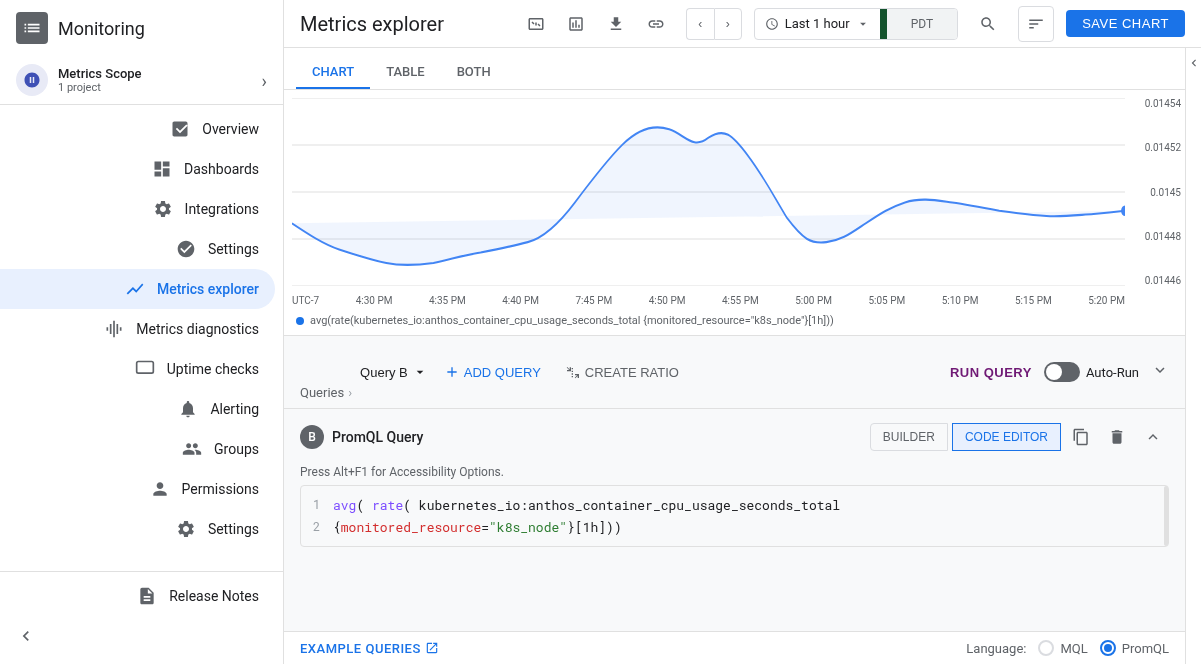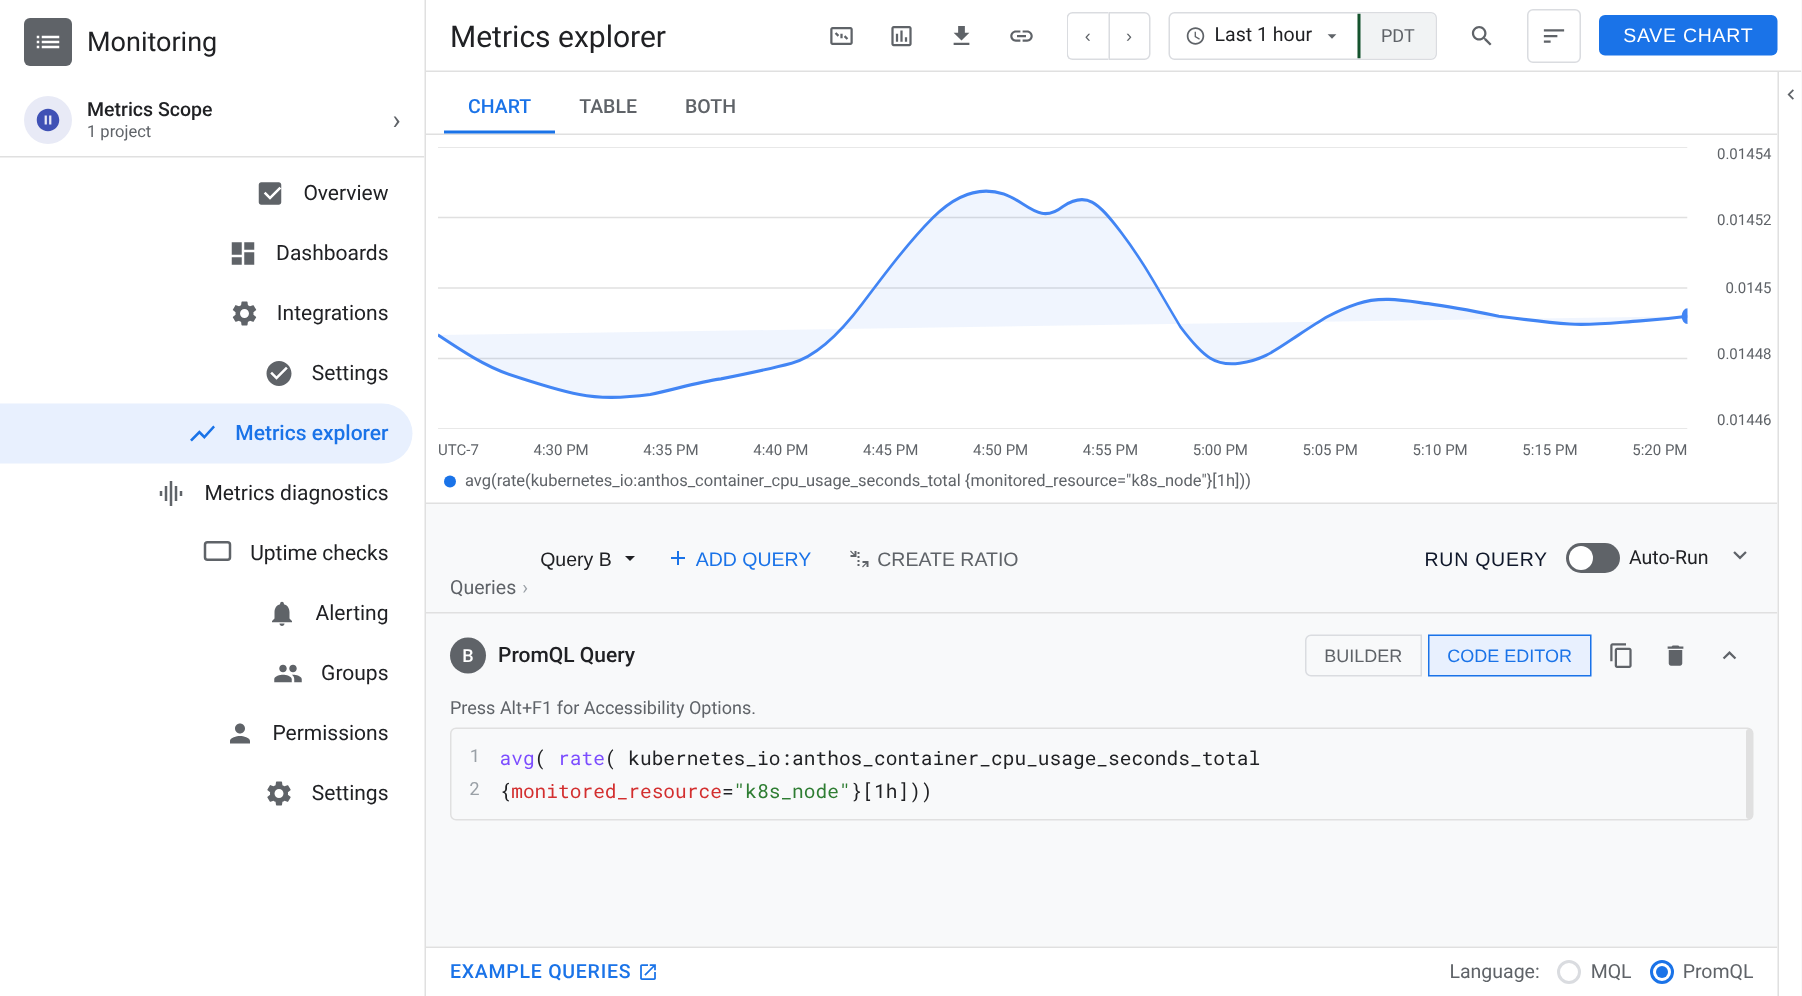--- a/index.html
+++ b/index.html
@@ -32,21 +32,21 @@
     .collapse-btn { display: flex; align-items: center; padding: 10px 16px; gap: 12px; cursor: pointer; color: #5f6368; font-size: 13px; }
 
     
     .main { flex: 1; display: flex; flex-direction: column; overflow: hidden; }
     .topbar { display: flex; align-items: center; padding: 0 16px; height: 48px; background: #fff; border-bottom: 1px solid #e0e0e0; gap: 12px; flex-shrink: 0; }
     .page-title { font-size: 20px; font-weight: 400; color: #202124; flex: 1; }
     .topbar-icons { display: flex; align-items: center; gap: 4px; }
     .icon-btn { width: 36px; height: 36px; border: none; background: none; cursor: pointer; display: flex; align-items: center; justify-content: center; border-radius: 50%; color: #5f6368; }
     .time-selector { display: flex; align-items: center; gap: 0; border: 1px solid #dadce0; border-radius: 4px; overflow: hidden; height: 32px; }
     .time-label { display: flex; align-items: center; padding: 0 10px; gap: 6px; font-size: 13px; color: #202124; cursor: pointer; }
-    .tz-badge { background: #f1f3f4; padding: 2px 14px; font-size: 12px; color: #5f6368; border-left: 2px solid #14532d; height: 100%; display: flex; align-items: center; }
+    .tz-badge { background: #f1f3f4; padding: 2px 24px; font-size: 12px; color: #5f6368; border-left: 7px solid #14532d; height: 100%; display: flex; align-items: center; }
     .nav-arrows { display: flex; }
     .nav-arrow { width: 28px; height: 32px; border: 1px solid #dadce0; background: none; cursor: pointer; display: flex; align-items: center; justify-content: center; color: #5f6368; font-size: 12px; }
     .nav-arrow:first-child { border-radius: 4px 0 0 4px; border-right: none; }
     .nav-arrow:last-child { border-radius: 0 4px 4px 0; }
     .save-btn { background: #1a73e8; color: #fff; border: none; border-radius: 4px; padding: 6px 16px; font-size: 13px; font-weight: 500; cursor: pointer; letter-spacing: 0.5px; }
     .filter-icon-btn { width: 36px; height: 36px; border: 1px solid #dadce0; background: none; cursor: pointer; display: flex; align-items: center; justify-content: center; border-radius: 4px; color: #5f6368; }
     .chart-container { background: #fff; border-bottom: 1px solid #e0e0e0; }
     .chart-tabs { display: flex; align-items: center; padding: 8px 12px 0; gap: 0; border-bottom: 1px solid #e0e0e0; }
     .chart-tab { padding: 8px 16px; font-size: 13px; font-weight: 500; cursor: pointer; color: #5f6368; border-bottom: 2px solid transparent; }
     .chart-tab.active { color: #1a73e8; border-bottom: 2px solid #1a73e8; }
@@ -55,21 +55,21 @@
 
     .chart-legend { display: flex; align-items: center; gap: 6px; padding: 4px 12px 8px; font-size: 11px; color: #5f6368; }
     .legend-dot { width: 8px; height: 8px; border-radius: 50%; background: #1a73e8; flex-shrink: 0; }
     .query-toolbar { display: flex; align-items: center; padding: 8px 16px; gap: 8px; border-bottom: 1px solid #e0e0e0; }
     .breadcrumb { display: flex; align-items: center; gap: 4px; font-size: 13px; color: #5f6368; margin-top: 41px; }
     .breadcrumb-sep { color: #9aa0a6; }
     .query-dropdown { display: flex; align-items: center; gap: 4px; font-size: 13px; color: #202124; cursor: pointer; background: none; border: none; font-weight: 500; }
     .add-query-btn { display: flex; align-items: center; gap: 4px; color: #1a73e8; font-size: 13px; font-weight: 500; cursor: pointer; border: none; background: none; padding: 6px 8px; }
     .create-ratio-btn { display: flex; align-items: center; gap: 4px; color: #5f6368; font-size: 13px; cursor: pointer; border: none; background: none; padding: 6px 8px; }
     .query-toolbar-right { margin-left: auto; display: flex; align-items: center; gap: 12px; }
-    .run-query-btn { font-size: 13px; font-weight: 400; color: #0f172a; cursor: pointer; border: none; background: none; letter-spacing: 0.5px; }
+    .run-query-btn { font-size: 13px; font-weight: 700; color: #701a75; cursor: pointer; border: none; background: none; letter-spacing: 0.5px; }
     .auto-run-toggle { display: flex; align-items: center; gap: 6px; font-size: 13px; color: #202124; }
     .toggle { width: 36px; height: 20px; background: #5f6368; border-radius: 10px; position: relative; cursor: pointer; }
     .toggle-knob { width: 16px; height: 16px; background: #fff; border-radius: 50%; position: absolute; top: 2px; left: 2px; }
     .expand-btn { cursor: pointer; color: #5f6368; border: none; background: none; font-size: 16px; }
 
     
     .promql-editor { padding: 0 16px 16px; flex: 1; overflow: hidden; }
     .editor-header { display: flex; align-items: center; padding: 12px 0 8px; gap: 8px; }
     .editor-badge { width: 24px; height: 24px; background: #5f6368; color: #fff; border-radius: 50%; display: flex; align-items: center; justify-content: center; font-size: 12px; font-weight: 500; flex-shrink: 0; }
     .editor-title { font-size: 14px; font-weight: 500; color: #202124; flex: 1; }
@@ -220,20 +220,36 @@
     <div class="nav-item">
       <span class="nav-icon">
         <svg width="20" height="20" viewBox="0 0 24 24" fill="currentColor">
             <path d="M19.14 12.94c.04-.3.06-.61.06-.94 0-.32-.02-.64-.07-.94l2.03-1.58c.18-.14.23-.41.12-.61l-1.92-3.32c-.12-.22-.37-.29-.59-.22l-2.39.96c-.5-.38-1.03-.7-1.62-.94l-.36-2.54c-.04-.24-.24-.41-.48-.41h-3.84c-.24 0-.43.17-.47.41l-.36 2.54c-.59.24-1.13.57-1.62.94l-2.39-.96c-.22-.08-.47 0-.59.22L2.74 8.87c-.12.21-.08.47.12.61l2.03 1.58c-.05.3-.09.63-.09.94s.02.64.07.94l-2.03 1.58c-.18.14-.23.41-.12.61l1.92 3.32c.12.22.37.29.59.22l2.39-.96c.5.38 1.03.7 1.62.94l.36 2.54c.05.24.24.41.48.41h3.84c.24 0 .44-.17.47-.41l.36-2.54c.59-.24 1.13-.56 1.62-.94l2.39.96c.22.08.47 0 .59-.22l1.92-3.32c.12-.22.07-.47-.12-.61l-2.01-1.58zM12 15.6c-1.98 0-3.6-1.62-3.6-3.6s1.62-3.6 3.6-3.6 3.6 1.62 3.6 3.6-1.62 3.6-3.6 3.6z"></path>
           </svg>
       </span>
       <span class="nav-label">Settings</span>
     </div>
   </div>
 
+  <div class="sidebar-bottom">
+    <div class="divider"></div>
+    <div class="nav-item">
+      <span class="nav-icon">
+        <svg width="20" height="20" viewBox="0 0 24 24" fill="currentColor">
+            <path d="M14 2H6c-1.1 0-2 .9-2 2v16c0 1.1.89 2 1.99 2H18c1.1 0 2-.9 2-2V8l-6-6zm2 16H8v-2h8v2zm0-4H8v-2h8v2zm-3-5V3.5L18.5 9H13z"></path>
+          </svg>
+      </span>
+      <span class="nav-label">Release Notes</span>
+    </div>
+    <div class="collapse-btn">
+      <svg width="20" height="20" viewBox="0 0 24 24" fill="#5f6368">
+          <path d="M15.41 16.59L10.83 12l4.58-4.59L14 6l-6 6 6 6 1.41-1.41z"></path>
+        </svg>
+    </div>
+  </div>
 </div>
 
 <div class="main">
 
   <div class="topbar">
     <span class="page-title">Metrics explorer</span>
     <div class="topbar-icons">
 
       <button class="icon-btn">
         <svg width="18" height="18" viewBox="0 0 24 24" fill="#5f6368">
@@ -330,21 +346,21 @@
             <path d="M0,120 C20,130 40,140 60,145 C80,150 100,155 120,158 C140,161 160,160 180,158 C200,155 220,150 240,148 C260,145 280,142 300,138 C320,134 340,120 360,100 C380,80 400,60 420,45 C440,30 460,25 480,30 C500,35 510,50 530,38 C550,28 560,35 580,55 C600,75 610,90 630,115 C650,135 660,140 680,138 C700,136 710,130 730,120 C750,110 760,105 780,100 C800,95 820,98 840,100 C860,102 880,105 900,108 C920,110 940,112 960,113 C980,114 1000,112 1020,111 C1040,110 1050,109 1060,108" fill="none" stroke="#4285f4" stroke-width="2"></path>
 
             <circle cx="1060" cy="108" r="5" fill="#4285f4"></circle>
           </svg>
 
           <div style="position:absolute; left:8px; right:60px; bottom:4px; display:flex; justify-content:space-between; font-size:10px; color:#5f6368;">
             <span>UTC-7</span>
             <span>4:30 PM</span>
             <span>4:35 PM</span>
             <span>4:40 PM</span>
-            <span>4:45 PM</span>
+            <span>7:45 PM</span>
             <span>4:50 PM</span>
             <span>4:55 PM</span>
             <span>5:00 PM</span>
             <span>5:05 PM</span>
             <span>5:10 PM</span>
             <span>5:15 PM</span>
             <span>5:20 PM</span>
           </div>
         </div>
 

